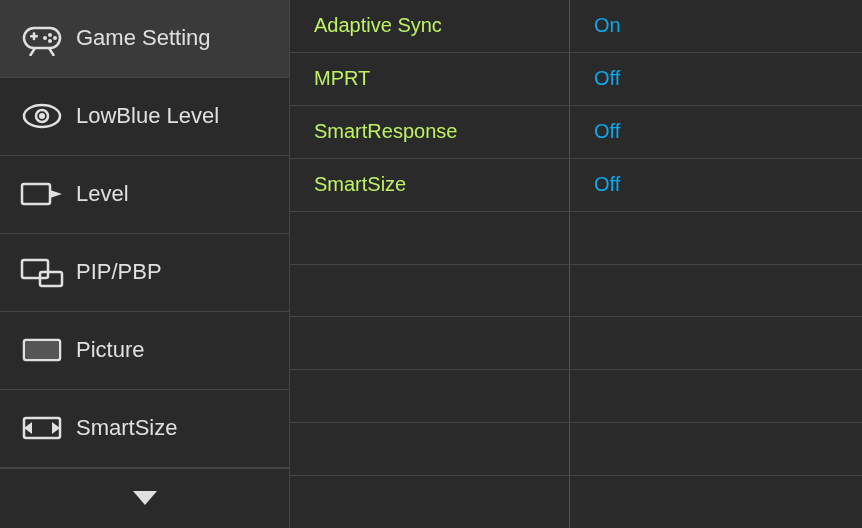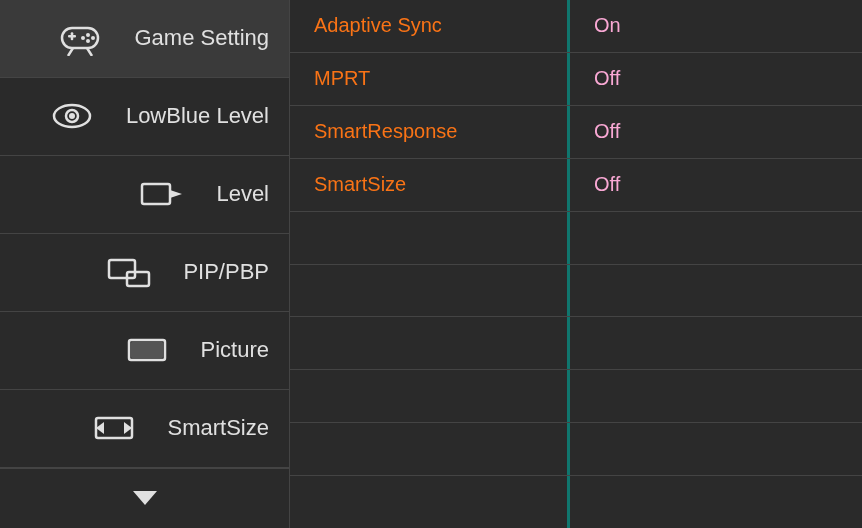--- a/index.html
+++ b/index.html
@@ -25,22 +25,21 @@
       display: flex;
       flex-direction: column;
     }
     .sidebar-item {
       display: flex;
       align-items: center;
       padding: 0 20px;
       height: 88px;
       border-bottom: 1px solid #444;
       cursor: pointer;
-      gap: 32px;
-      justify-content: flex-end;
+      gap: 12px;
     }
     .sidebar-item.active {
       background: #3a3a3a;
     }
     .sidebar-item .item-label {
       font-size: 22px;
       color: #e0e0e0;
       font-weight: normal;
     }
     .sidebar-item .item-icon {
@@ -86,30 +85,30 @@
     }
     .settings-row:last-child {
       border-bottom: none;
     }
     .settings-label {
       width: 280px;
       padding: 0 24px;
       display: flex;
       align-items: center;
       font-size: 20px;
-      color: #f97316;
-      border-right: 3px solid #0f766e;
+      color: #bef264;
+      border-right: 1px solid #0f766e;
     }
     .settings-value {
       flex: 1;
       padding: 0 24px;
       display: flex;
       align-items: center;
       font-size: 20px;
-      color: #f9a8d4;
+      color: #0ea5e9;
     }
     .mprt-level-container {
       display: flex;
       align-items: center;
       gap: 16px;
       width: 100%;
     }
     .slider-line {
       flex: 1;
       height: 3px;

